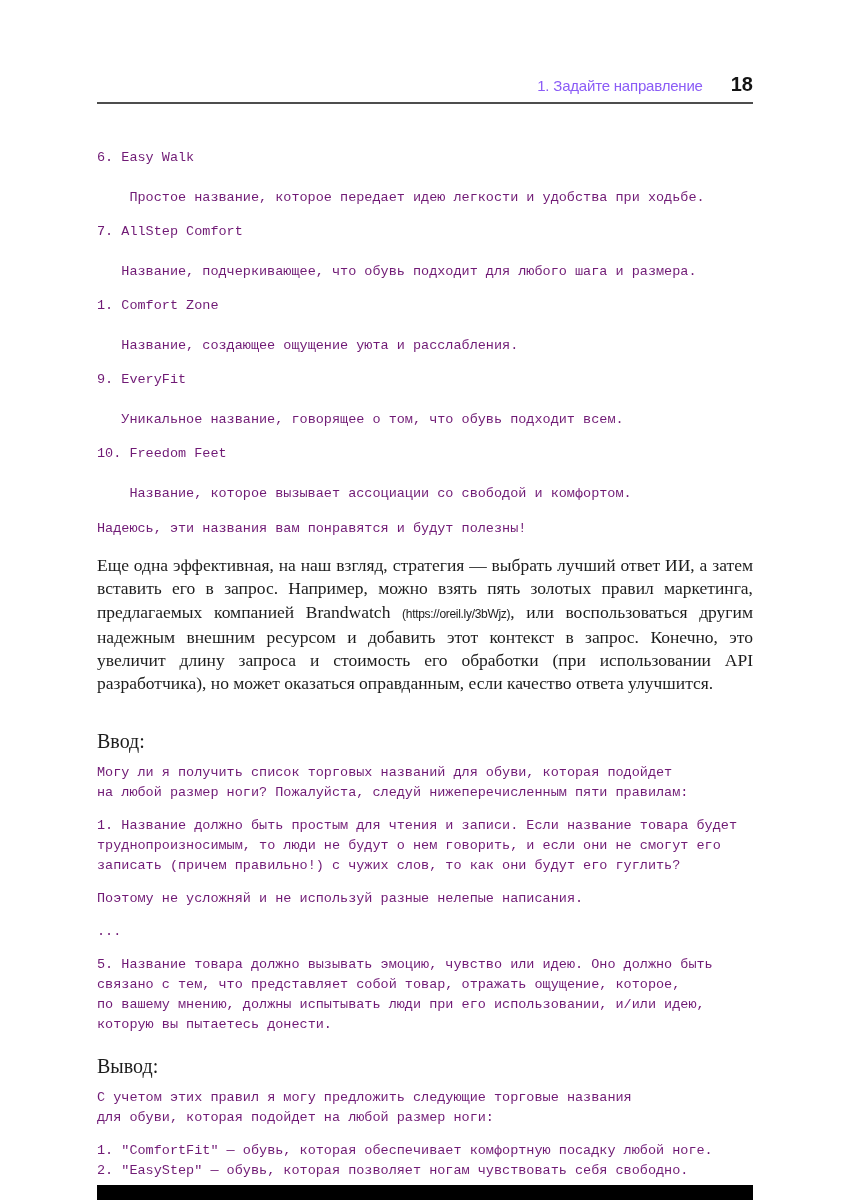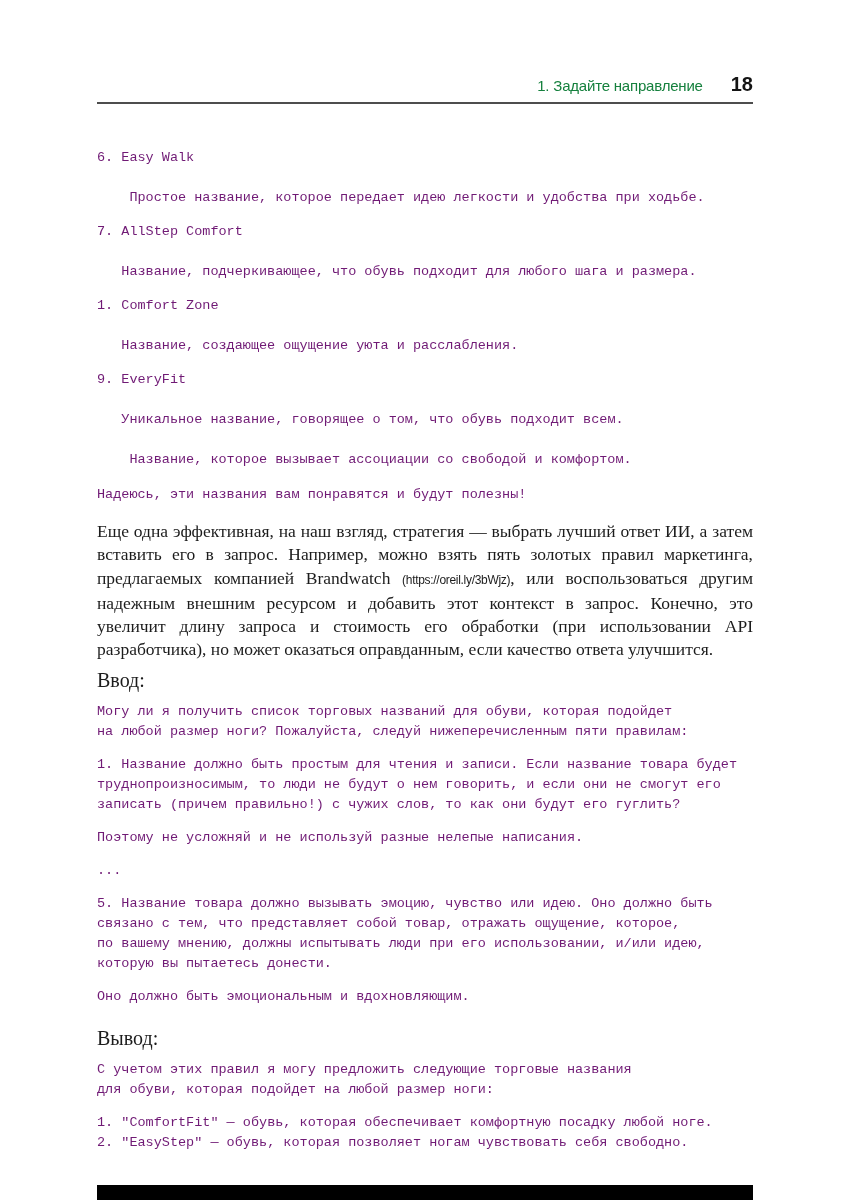--- a/index.html
+++ b/index.html
@@ -23,21 +23,21 @@
     border-bottom: 2px solid #4d4d4d;
     display: flex;
     justify-content: flex-end;
     align-items: baseline;
     gap: 28px;
     font-family: "Liberation Sans", sans-serif;
   }
   .chapter-title {
     font-size: 15px;
     letter-spacing: -0.2px;
-    color: #15803d;
+    color: #8b5cf6;
   }
   .page-number {
     font-size: 20px;
     font-weight: bold;
     color: #141414;
   }
 
   
   .mono {
     font-family: "Liberation Mono", "DejaVu Sans Mono", monospace;
@@ -62,21 +62,21 @@
   }
   .url-inline {
     font-family: "Liberation Sans", sans-serif;
     font-size: 12px;
     letter-spacing: -0.3px;
     color: #1c1c1c;
   }
 
   
   .section-heading {
-    margin-top: 7px;
+    margin-top: 34px;
     font-family: "Liberation Serif", serif;
     font-size: 20px;
     font-weight: 400;
     color: #1c1c1c;
   }
   .section-heading.output { margin-top: 20px; }
 
   
   .mono-para {
     white-space: pre;
@@ -114,40 +114,40 @@
     </div>
     <div class="list-item">
       <div class="item-title">1. Comfort Zone</div>
       <div class="item-desc">Название, создающее ощущение уюта и расслабления.</div>
     </div>
     <div class="list-item">
       <div class="item-title">9. EveryFit</div>
       <div class="item-desc">Уникальное название, говорящее о том, что обувь подходит всем.</div>
     </div>
     <div class="list-item wide-indent">
+      <div class="item-title">10. Freedom Feet</div>
       <div class="item-desc">Название, которое вызывает ассоциации со свободой и комфортом.</div>
     </div>
     <div class="closing-line">Надеюсь, эти названия вам понравятся и будут полезны!</div>
   </section>
 
   <p class="body-paragraph"><span>Еще одна эффективная, на наш взгляд, стратегия — выбрать лучший ответ ИИ, а затем вставить его в запрос. Например, можно взять пять золотых правил маркетинга, предлагаемых компанией Brandwatch </span><span class="url-inline">(https://oreil.ly/3bWjz)</span><span>, или воспользоваться другим надежным внешним ресурсом и добавить этот контекст в запрос. Конечно, это увеличит длину запроса и стоимость его обработки (при использовании API разработчика), но может оказаться оправданным, если качество ответа улучшится.</span></p>
 
   <h2 class="section-heading">Ввод:</h2>
   <pre class="mono mono-para first">Могу ли я получить список торговых названий для обуви, которая подойдет
 на любой размер ноги? Пожалуйста, следуй нижеперечисленным пяти правилам:</pre>
   <pre class="mono mono-para">1. Название должно быть простым для чтения и записи. Если название товара будет
 труднопроизносимым, то люди не будут о нем говорить, и если они не смогут его
 записать (причем правильно!) с чужих слов, то как они будут его гуглить?</pre>
   <pre class="mono mono-para">Поэтому не усложняй и не используй разные нелепые написания.</pre>
   <pre class="mono mono-para">...</pre>
   <pre class="mono mono-para">5. Название товара должно вызывать эмоцию, чувство или идею. Оно должно быть
 связано с тем, что представляет собой товар, отражать ощущение, которое,
 по вашему мнению, должны испытывать люди при его использовании, и/или идею,
 которую вы пытаетесь донести.</pre>
-  <pre class="mono mono-para">Оно должно быть эмоциональным и вдохновляющим.</pre>
 
   <h2 class="section-heading output">Вывод:</h2>
   <pre class="mono mono-para first">С учетом этих правил я могу предложить следующие торговые названия
 для обуви, которая подойдет на любой размер ноги:</pre>
   <pre class="mono mono-para">1. "ComfortFit" — обувь, которая обеспечивает комфортную посадку любой ноге.
 2. "EasyStep" — обувь, которая позволяет ногам чувствовать себя свободно.</pre>
 
 </div>
 
 <div class="scan-bar"></div>

